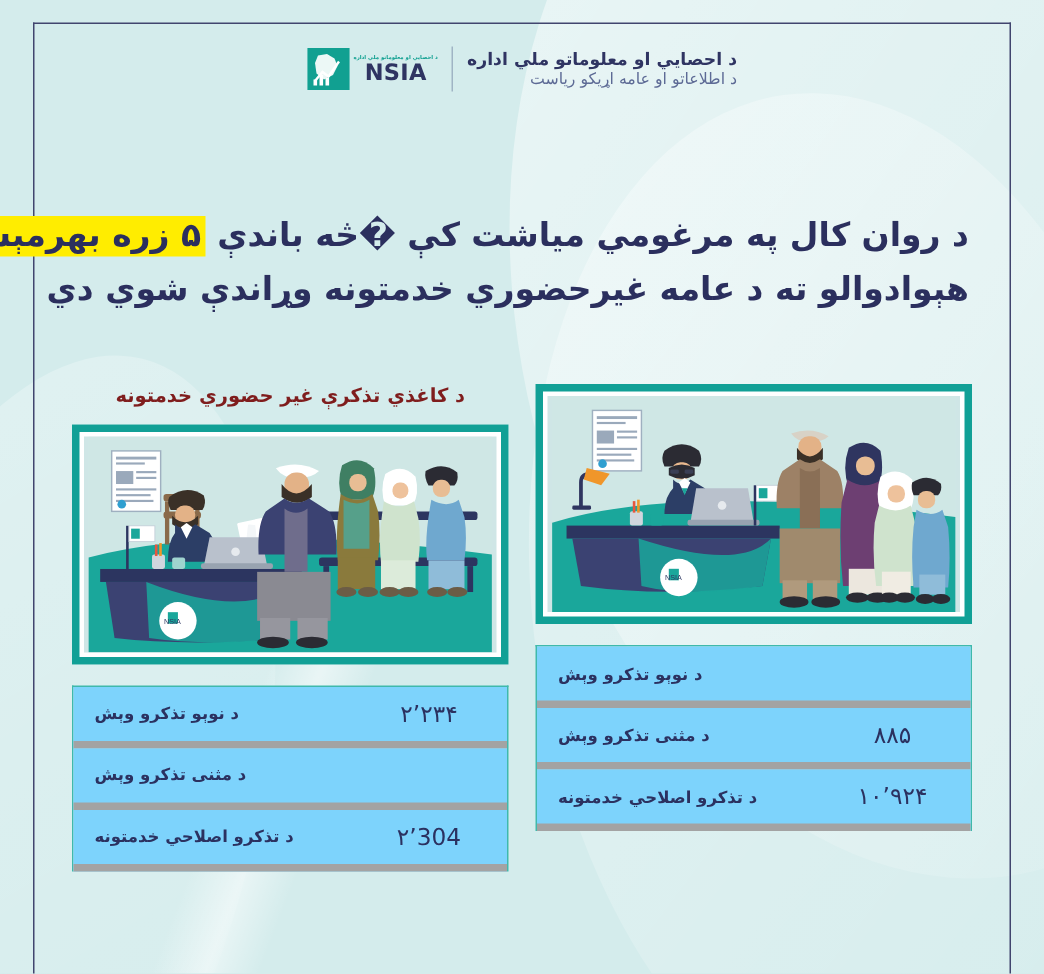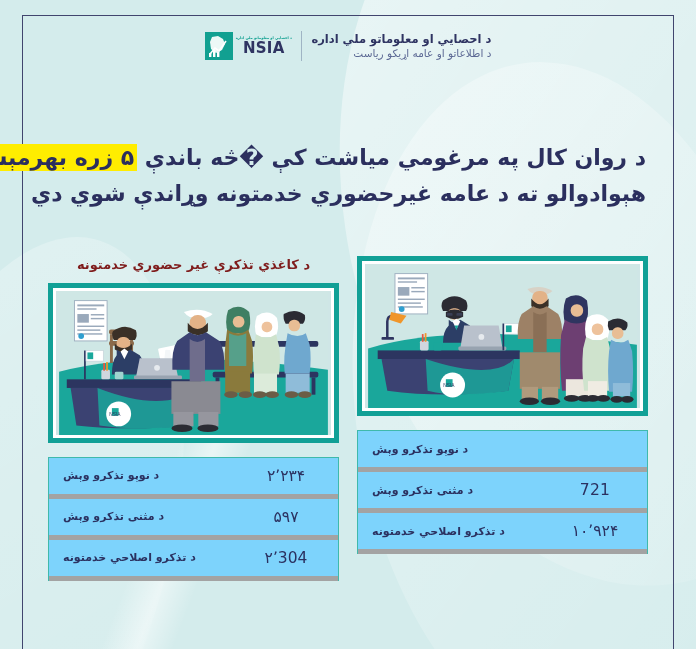--- a/index.html
+++ b/index.html
@@ -233,21 +233,21 @@
         </svg>
       </div>
     </div>
 
     <div class="stats">
       <div class="stat-row">
         <div class="stat-label">د نوېو تذکرو وېش</div>
       </div>
       <div class="stat-row">
         <div class="stat-label">د مثنی تذکرو وېش</div>
-        <div class="stat-value">721</div>
+        <div class="stat-value">۸۸۵</div>
       </div>
       <div class="stat-row">
         <div class="stat-label">د تذکرو اصلاحي خدمتونه</div>
         <div class="stat-value">۱۰٬۹۲۴</div>
       </div>
     </div>
   </div>
 
   <div class="col">
     <div class="col-title">د کاغذي تذکرې غیر حضوري خدمتونه</div>
@@ -363,21 +363,20 @@
       </div>
     </div>
 
     <div class="stats">
       <div class="stat-row">
         <div class="stat-label">د نوېو تذکرو وېش</div>
         <div class="stat-value">۲٬۲۳۴</div>
       </div>
       <div class="stat-row">
         <div class="stat-label">د مثنی تذکرو وېش</div>
-        <div class="stat-value">۵۹۷</div>
       </div>
       <div class="stat-row">
         <div class="stat-label">د تذکرو اصلاحي خدمتونه</div>
         <div class="stat-value">۲٬304</div>
       </div>
     </div>
   </div>
 
 </div>
 

